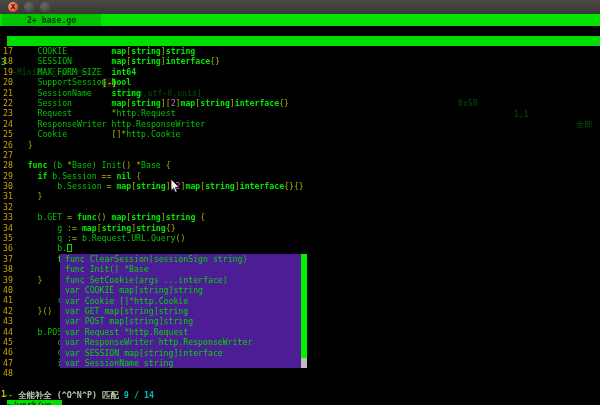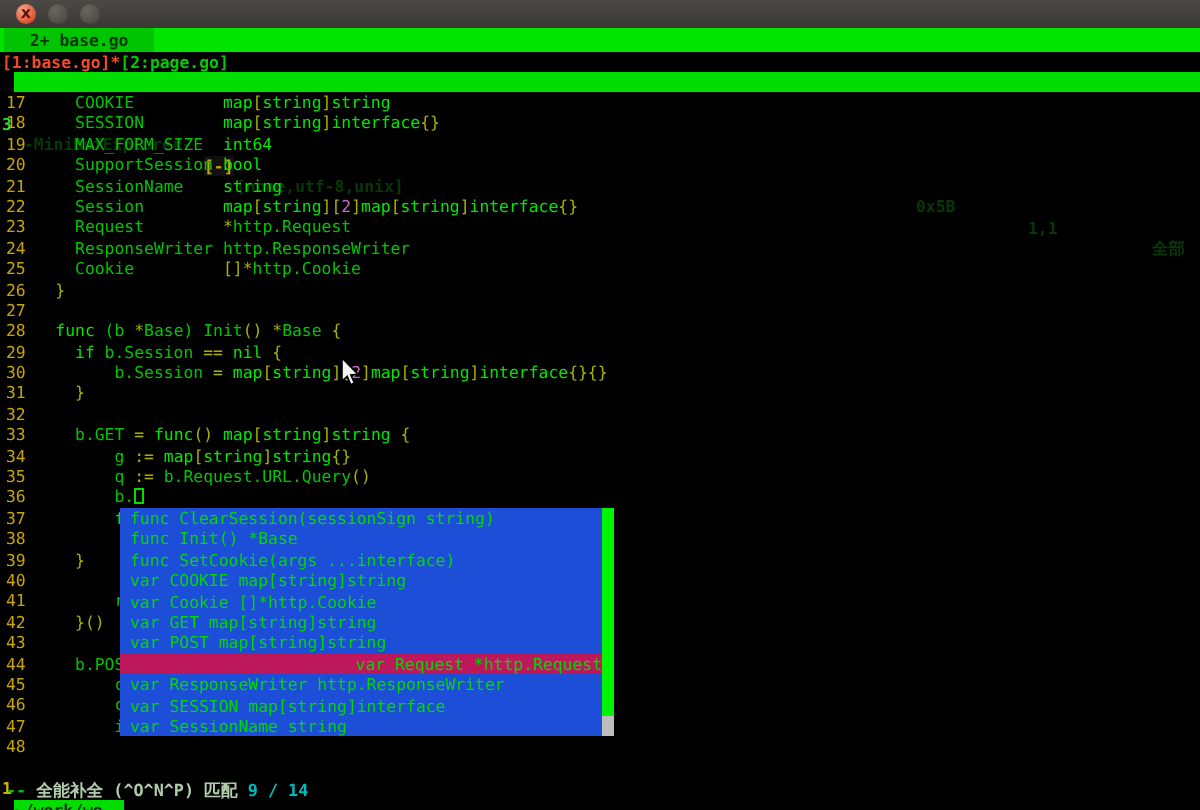--- a/index.html
+++ b/index.html
@@ -12,21 +12,21 @@
   #btn-close{left:8px;background:radial-gradient(circle at 35% 30%,#f8a38a,#e25e3c 60%,#b8401f);
              color:#5a1606;font:bold 8px/10px "DejaVu Sans",sans-serif;text-align:center;}
   #btn-min{left:24px;background:radial-gradient(circle at 35% 30%,#6a675f,#44423c);}
   #btn-max{left:40px;background:radial-gradient(circle at 35% 30%,#6a675f,#44423c);}
   #title-text{position:absolute;left:130px;top:2px;color:#dcd8d0;
               font:bold 9px/11px "Liberation Sans","DejaVu Sans",sans-serif;white-space:nowrap;}
   
   #tabline{position:absolute;left:0;top:14px;width:600px;height:12px;background:#00e400;}
   #tabline .lbl{position:absolute;left:2px;top:0;height:12px;background:#00c400;
                 color:#063806;font:bold 8.2px/12px "DejaVu Sans Mono",monospace;
-                white-space:pre;padding:0 8px;}
+                white-space:pre;padding:0 20px;}
   
   #bufline{position:absolute;left:1px;top:26px;height:10px;white-space:pre;
            font:bold 8.2px/10px "DejaVu Sans Mono",monospace;}
   #buf-current{color:#f04a28;}
   #buf-other{color:#00cc00;}
   
   .statusbar{position:absolute;left:0;width:600px;height:10.4px;background:#000;
              font:bold 8.2px/10.4px "DejaVu Sans Mono",monospace;white-space:pre;}
   #status1{top:36px;}
   #status1 .greenfill{position:absolute;left:7px;top:0;right:0;height:10.4px;background:#00dd00;}
@@ -39,32 +39,32 @@
   #status1 .rpct{position:absolute;left:576px;color:#073807;}
   #status2{top:378.8px;}
   #status2 .bufnr{position:absolute;left:1px;color:#d4b400;}
   #status2 .pathchip{position:absolute;left:7px;width:55px;height:10.4px;background:#00dd00;color:#073807;}
   
   #code{position:absolute;left:0;top:46px;margin:0;padding:0 0 0 3px;
         font-size:8.2px;line-height:10.4px;white-space:pre;}
   #code .row{height:10.4px;}
   .num{color:#c8a500;}
   .s-n{color:#00c400;}
-  .s-k{color:#00e800;font-weight:normal;margin-top:14px;}
+  .s-k{color:#00e800;font-weight:bold;margin-top:14px;}
   .s-b{color:#a9b000;}
   .s-d{color:#c468c4;}
   .cursor-cell{display:inline-block;width:4.6px;height:8px;border:1px solid #00dd00;
                box-sizing:border-box;vertical-align:-1px;}
   
   #popup{position:absolute;left:60px;top:254px;width:247px;display:flex;}
   #popup-items{width:241px;}
-  .popup-item{height:10.4px;background:#1d4ed8;color:#00d800;
+  .popup-item{height:10.4px;background:#4c1d95;color:#00d800;
               font:8.2px/10.4px "DejaVu Sans Mono",monospace;white-space:pre;padding-left:5px;
               overflow:hidden;}
-  .popup-item.selected{background:#be185d;text-align:right;}
+  .popup-item.selected{background:#4c1d95;}
   #popup-sb{position:relative;width:6px;background:#00f400;}
   #popup-sb .track{position:absolute;left:0;bottom:0;width:6px;height:10.4px;background:#bdbdbd;}
   
   #msgline{position:absolute;left:3px;top:389.2px;height:15px;white-space:pre;
            font:bold 8.4px/12px "DejaVu Sans Mono",monospace;}
   #msg-prefix{color:#b2ccaa;}
   #msg-dashes{color:#00c400;}
   #msg-count{color:#00bcbc;}
   
   #mouse{position:absolute;left:170px;top:179px;}
@@ -77,21 +77,20 @@
   <div id="titlebar">
     <div id="btn-close" class="wbtn">x</div>
     <div id="btn-min" class="wbtn"></div>
     <div id="btn-max" class="wbtn"></div>
   </div>
 
   <div id="tabline">
     <div class="lbl"> 2+ base.go </div>
   </div>
 
-  <div id="bufline"><span id="buf-current">[1:base.go]*</span><span id="buf-other">[2:page.go]</span></div>
 
   <div id="status1" class="statusbar">
     <div class="greenfill"></div>
     <span class="bufnr">3</span>
     <span class="sname">-MiniBufExplorer- </span>
     <span class="flagchip">[-]</span>
     <span class="fformat">[none,utf-8,unix]</span>
     <span class="rhex">0x5B</span>
     <span class="rpos">1,1</span>
     <span class="rpct">全部</span>

